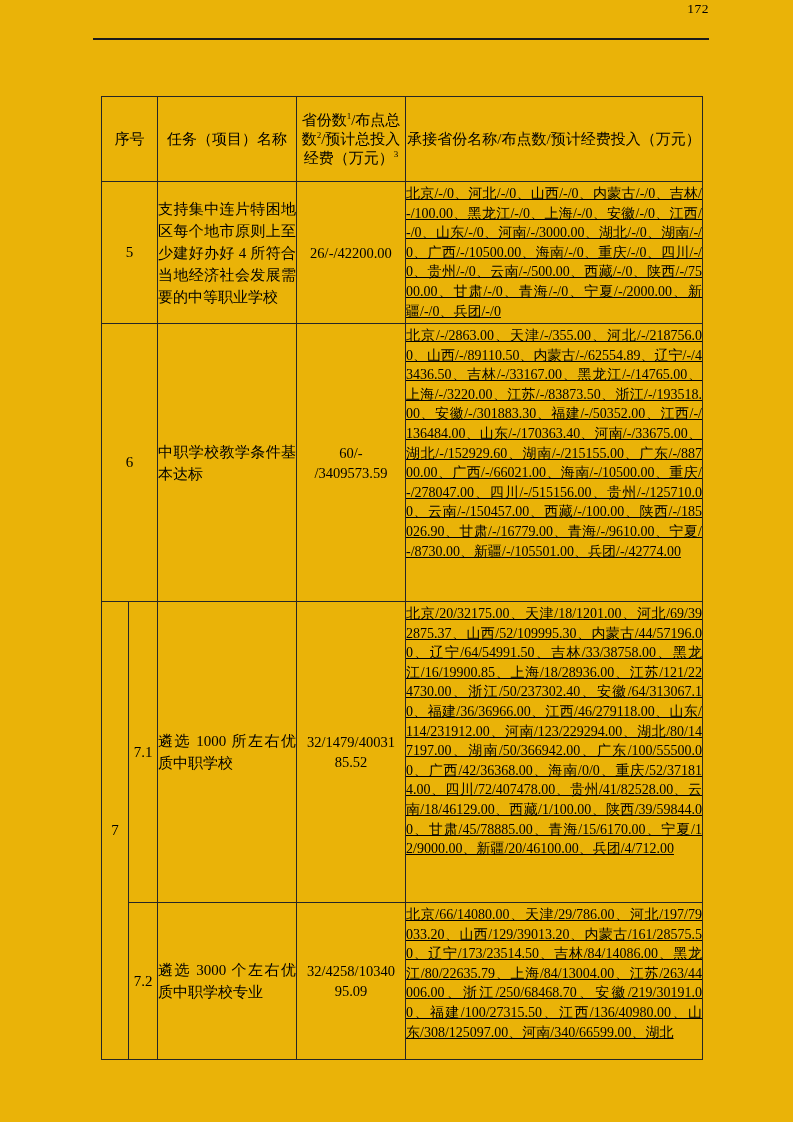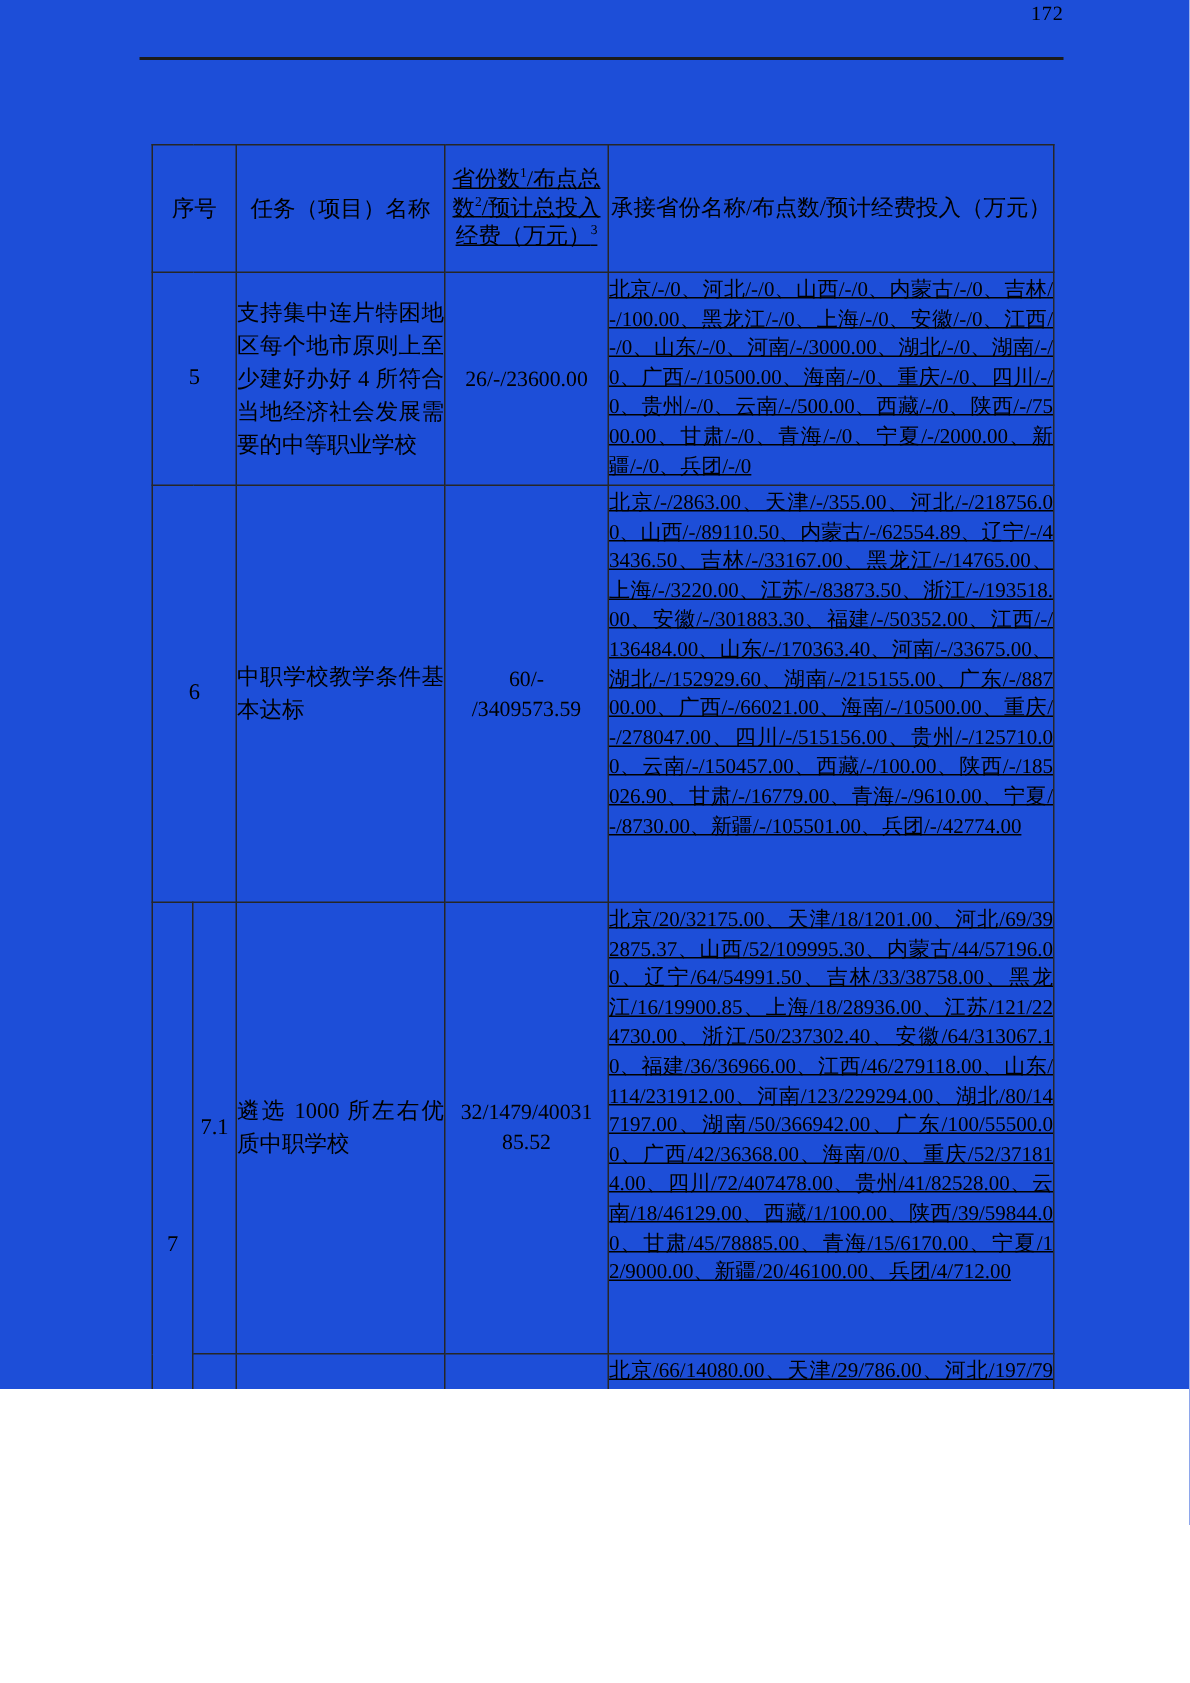--- a/index.html
+++ b/index.html
@@ -1,35 +1,35 @@
 <!DOCTYPE html>
 <html><head>
 <meta charset="utf-8">
 <style>
   html,body { margin:0; padding:0; background:#ffffff; }
   .page {
-    position:relative; width:793px; height:926px; background:#1d4ed8;
+    position:relative; width:793px; height:1122px; background:#eab308;
     font-family:"Liberation Serif","DejaVu Serif",serif; color:#000; overflow:hidden;
   }
   .page-number {
     position:absolute; top:1px; right:84px; font-size:13.5px; letter-spacing:0.5px;
   }
   .header-rule {
     position:absolute; top:38px; left:93px; width:616px; height:0;
     border-top:2px solid #1b1b1b;
   }
   table.doc-table {
     position:absolute; top:96px; left:101px; width:601px;
     border-collapse:collapse; table-layout:fixed;
   }
   .doc-table td, .doc-table th {
     border:1px solid #262626; font-weight:normal; padding:0; vertical-align:middle;
   }
   .h-seq, .h-task { font-size:15px; text-align:center;font-family:Liberation Serif, serif; }
-  .h-stats { font-size:15px; line-height:19px; text-align:center; padding:0 5px;text-decoration:underline; }
+  .h-stats { font-size:15px; line-height:19px; text-align:center; padding:0 5px; }
   .h-stats sup { font-size:9px; line-height:0; }
   .h-detail { font-size:15px; line-height:22px; text-align:center; padding:0 10px; }
   .c-seq { text-align:center; font-size:15px; }
   .c-seq-span { text-align:center; font-size:15px; padding-bottom:110px; }
   .c-sub { text-align:center; font-size:15px; line-height:20px; word-break:break-all; padding:0 7px; }
   .c-task { font-size:15px; line-height:22px; padding:2px 8px; text-align:justify; text-justify:inter-character; }
   .c-stats { text-align:center; font-size:14.5px; line-height:20px; white-space:pre-line; padding:0 4px; }
   .c-detail { vertical-align:top; padding:2px 4px 0 5px; }
   .detail-text {
     font-size:14px; line-height:19.6px; text-align:justify; text-justify:inter-character;
@@ -66,21 +66,21 @@
         <tr class="tr-head">
       <th class="h-seq" colspan="2">序号</th>
       <th class="h-task">任务（项目）名称</th>
       <th class="h-stats"><span>省份数</span><sup>1</sup><span>/布点总数</span><sup>2</sup><span>/预计总投入经费（万元）</span><sup>3</sup></th>
       <th class="h-detail">承接省份名称/布点数/预计经费投入（万元）</th>
     </tr>
 
     <tr class="tr-r5">
       <td class="c-seq" colspan="2">5</td>
       <td class="c-task">支持集中连片特困地区每个地市原则上至少建好办好 4 所符合当地经济社会发展需要的中等职业学校</td>
-      <td class="c-stats">26/-/23600.00</td>
+      <td class="c-stats">26/-/42200.00</td>
       <td class="c-detail">
         <div class="detail-text dt-r5">北京/-/0、河北/-/0、山西/-/0、内蒙古/-/0、吉林/-/100.00、黑龙江/-/0、上海/-/0、安徽/-/0、江西/-/0、山东/-/0、河南/-/3000.00、湖北/-/0、湖南/-/0、广西/-/10500.00、海南/-/0、重庆/-/0、四川/-/0、贵州/-/0、云南/-/500.00、西藏/-/0、陕西/-/7500.00、甘肃/-/0、青海/-/0、宁夏/-/2000.00、新疆/-/0、兵团/-/0</div>
       </td>
     </tr>
 
     <tr class="tr-r6">
       <td class="c-seq" colspan="2">6</td>
       <td class="c-task">中职学校教学条件基本达标</td>
       <td class="c-stats">60/-
 /3409573.59</td>

